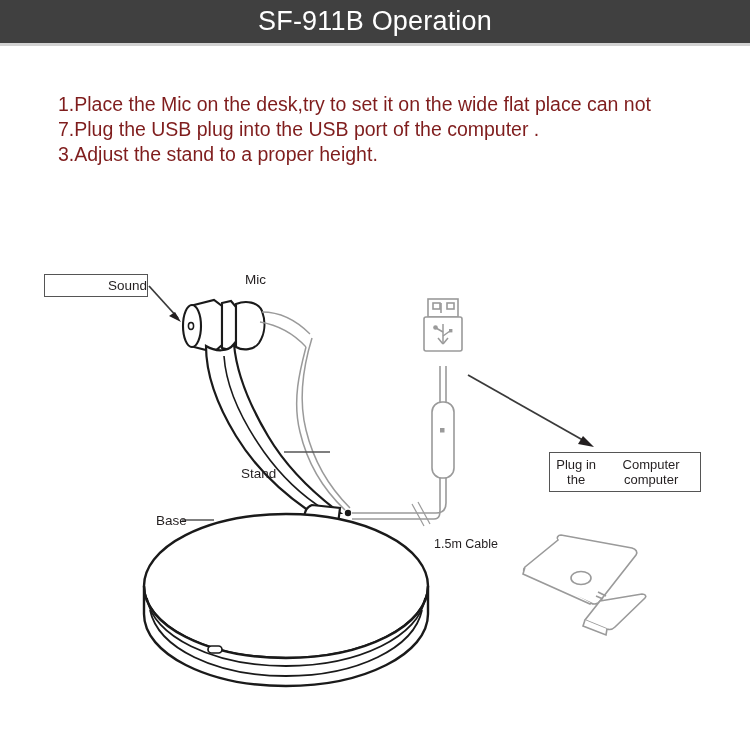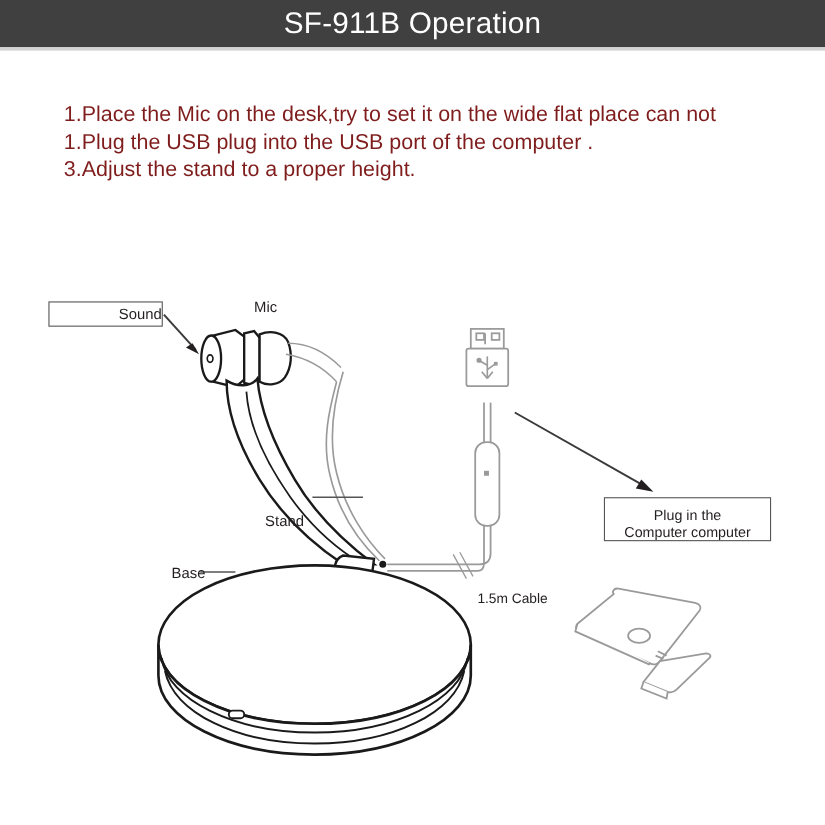--- a/index.html
+++ b/index.html
@@ -90,45 +90,45 @@
     top: 274px;
     width: 104px;
     height: 23px;
     font-size: 13.5px;
   }
   #plugin-box {
     left: 549px;
     top: 452px;
     width: 152px;
     height: 40px;
-    flex-direction: column;
+    flex-direction: row;
     font-size: 13px;
   }
   .plain-label {
     position: absolute;
     font-size: 13.5px;
     color: #231f20;
     white-space: nowrap;
   }
-  #mic-label   { left: 231px; top: 272px; text-align: center; }
+  #mic-label   { left: 245px; top: 272px; text-align: center; }
   #stand-label { left: 241px; top: 446px; margin-top: 20px; }
   #base-label  { left: 156px; top: 513px; }
   #cable-label { left: 434px; top: 537px; font-size: 12.5px; }
 </style>
 </head>
 <body>
 
 <div id="header-banner">
   <div id="header-title">SF-911B Operation</div>
 </div>
 <div id="header-underline"></div>
 
 <div id="instructions">
   <div class="instr-line">1.Place the Mic on the desk,try to set it on the wide flat place can not</div>
-  <div class="instr-line">1.Plug the USB plug into the USB port of the computer .</div>
+  <div class="instr-line">7.Plug the USB plug into the USB port of the computer .</div>
   <div class="instr-line">3.Adjust the stand to a proper height.</div>
 </div>
 
 <svg id="diagram" viewBox="0 0 750 750">
 
   <g fill="#ffffff" stroke="#1a1a1a" stroke-width="2.1">
 
     <path d="M190 306 L214 300 L222 306 L222 345 L214 352 L190 346 Z"></path>
 
     <ellipse cx="192" cy="326" rx="9" ry="21"></ellipse>

